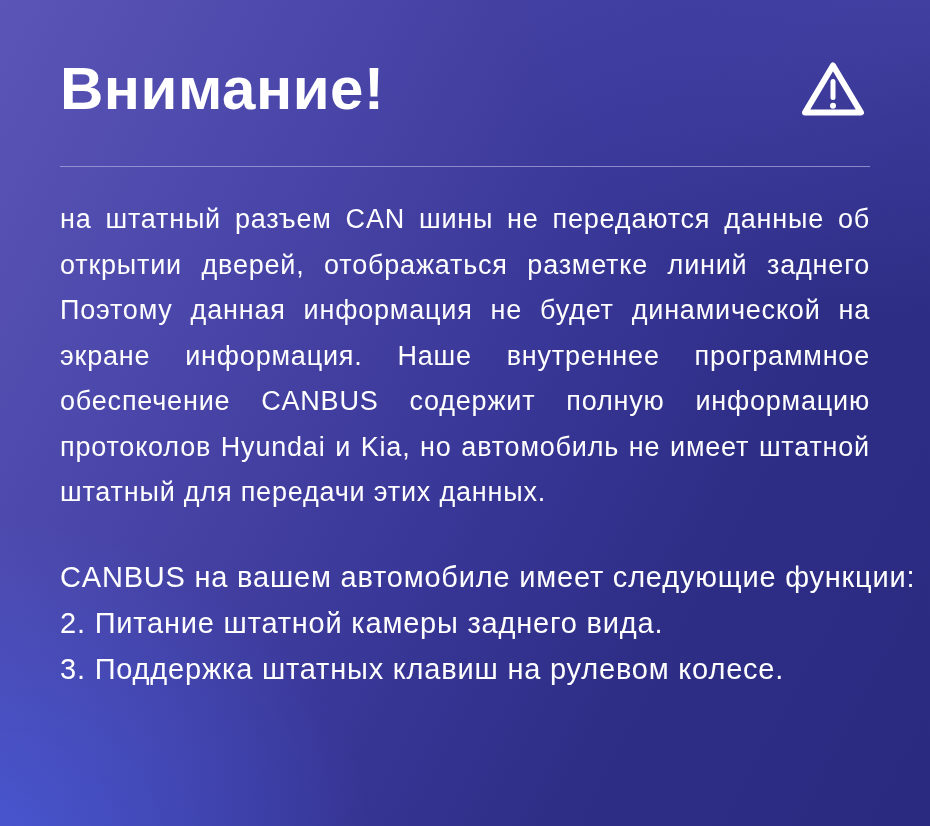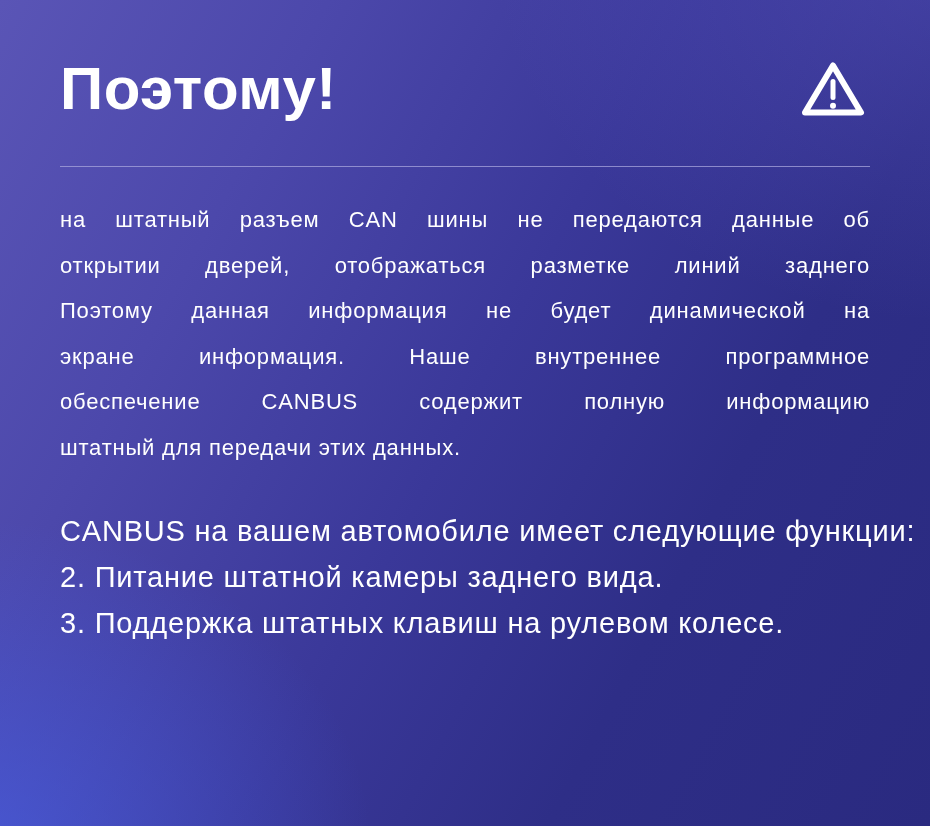--- a/index.html
+++ b/index.html
@@ -40,21 +40,21 @@
     flex: 0 0 auto;
   }
   .divider {
     border: none;
     height: 1px;
     margin: 44px 0 0 0;
     background: rgba(168,165,220,0.75);
   }
   .paragraph {
     margin-top: 30px;
-    font-size: 22px;
+    font-size: 27px;
     line-height: 45.5px;
     letter-spacing: 0.8px;
   }
   .p-line {
     text-align: justify;
     text-align-last: justify;
     white-space: nowrap;
   }
   .p-line.no-stretch {
     text-align-last: left;
@@ -66,38 +66,39 @@
     letter-spacing: 0.8px;
   }
   .fn-line { white-space: nowrap; }
 </style>
 </head>
 <body>
 
 <div class="page">
 
   <header class="header">
-    <h1 class="title">Поэтому!</h1>
+    <h1 class="title">Внимание!</h1>
     <span class="warn-icon">
       <svg width="70" height="62" viewBox="0 0 70 62" xmlns="http://www.w3.org/2000/svg" aria-hidden="true">
         <polygon points="35,6.5 63,53.5 7,53.5" fill="none" stroke="#ffffff" stroke-width="6" stroke-linejoin="round"></polygon>
         <line x1="35" y1="22.5" x2="35" y2="38.5" stroke="#ffffff" stroke-width="5" stroke-linecap="round"></line>
         <circle cx="35" cy="46.8" r="3" fill="#ffffff"></circle>
       </svg>
     </span>
   </header>
 
   <hr class="divider">
 
   <div class="paragraph">
     <div class="p-line">на штатный разъем CAN шины не передаются данные об</div>
     <div class="p-line">открытии дверей, отображаться разметке линий заднего</div>
     <div class="p-line">Поэтому данная информация не будет динамической на</div>
     <div class="p-line">экране информация. Наше внутреннее программное</div>
     <div class="p-line">обеспечение CANBUS содержит полную информацию</div>
+    <div class="p-line">протоколов Hyundai и Kia, но автомобиль не имеет штатной</div>
     <div class="p-line no-stretch">штатный для передачи этих данных.</div>
   </div>
 
   <div class="functions">
     <div class="fn-line">CANBUS на вашем автомобиле имеет следующие функции:</div>
     <div class="fn-line">2. Питание штатной камеры заднего вида.</div>
     <div class="fn-line">3. Поддержка штатных клавиш на рулевом колесе.</div>
   </div>
 
 </div>

